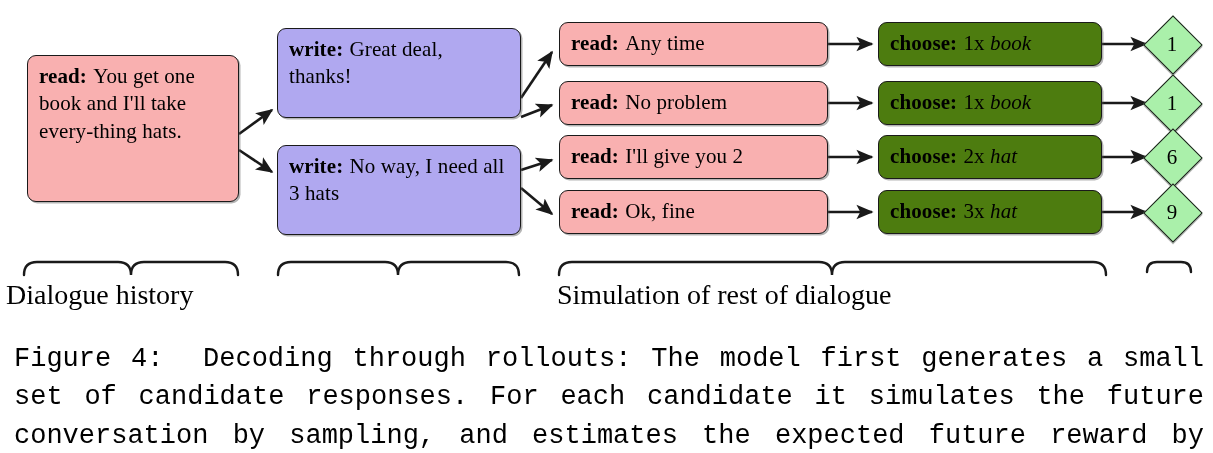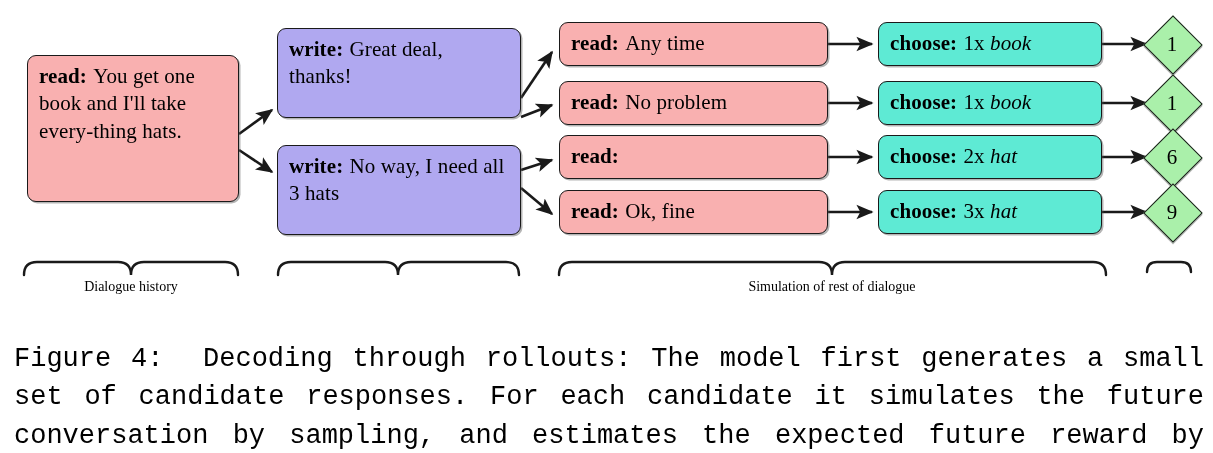--- a/index.html
+++ b/index.html
@@ -40,21 +40,21 @@
   }
   .node .act {
     font-weight: bold;
     margin-right: .30em;
   }
   .node .txt { font-weight: normal; }
   .node .ital { font-style: italic; }
 
   .node.read   { background: #f9b0b0; }
   .node.write  { background: #b0a8f0; }
-  .node.choose { background: #5eead4; }
+  .node.choose { background: #4d7c0f; }
 
   .node.multiline {
     white-space: normal;
     align-items: flex-start;
     padding-top: 7px;
     line-height: 1.30;
   }
 
   
   .diamond {
@@ -88,22 +88,22 @@
 
   
   .brace-layer {
     position: absolute;
     left: 0; top: 0;
     width: 1213px;
     height: 453px;
   }
   .group-label {
     position: absolute;
-    font-size: 14px;
-    text-align: center;
+    font-size: 28px;
+    text-align: left;
     white-space: nowrap;
   }
 
   
   #caption {
     position: absolute;
     left: 14px;
     top: 340px;
     width: 1190px;
     font-size: 27px;
@@ -171,20 +171,21 @@
       <span class="txt">Any time</span>
   </div>
 
   <div class="node read" style="left:559px; top:81px; width:269px; height:44px;">
     <span class="act">read:</span>
       <span class="txt">No problem</span>
   </div>
 
   <div class="node read" style="left:559px; top:135px; width:269px; height:44px;">
     <span class="act">read:</span>
+      <span class="txt">I'll give you 2</span>
   </div>
 
   <div class="node read" style="left:559px; top:190px; width:269px; height:44px;">
     <span class="act">read:</span>
       <span class="txt">Ok, fine</span>
   </div>
 
   <div class="node choose" style="left:878px; top:22px; width:224px; height:44px;">
     <span class="act">choose:</span><span class="txt">1x</span>&nbsp;<span class="txt ital">book</span>
   </div>

